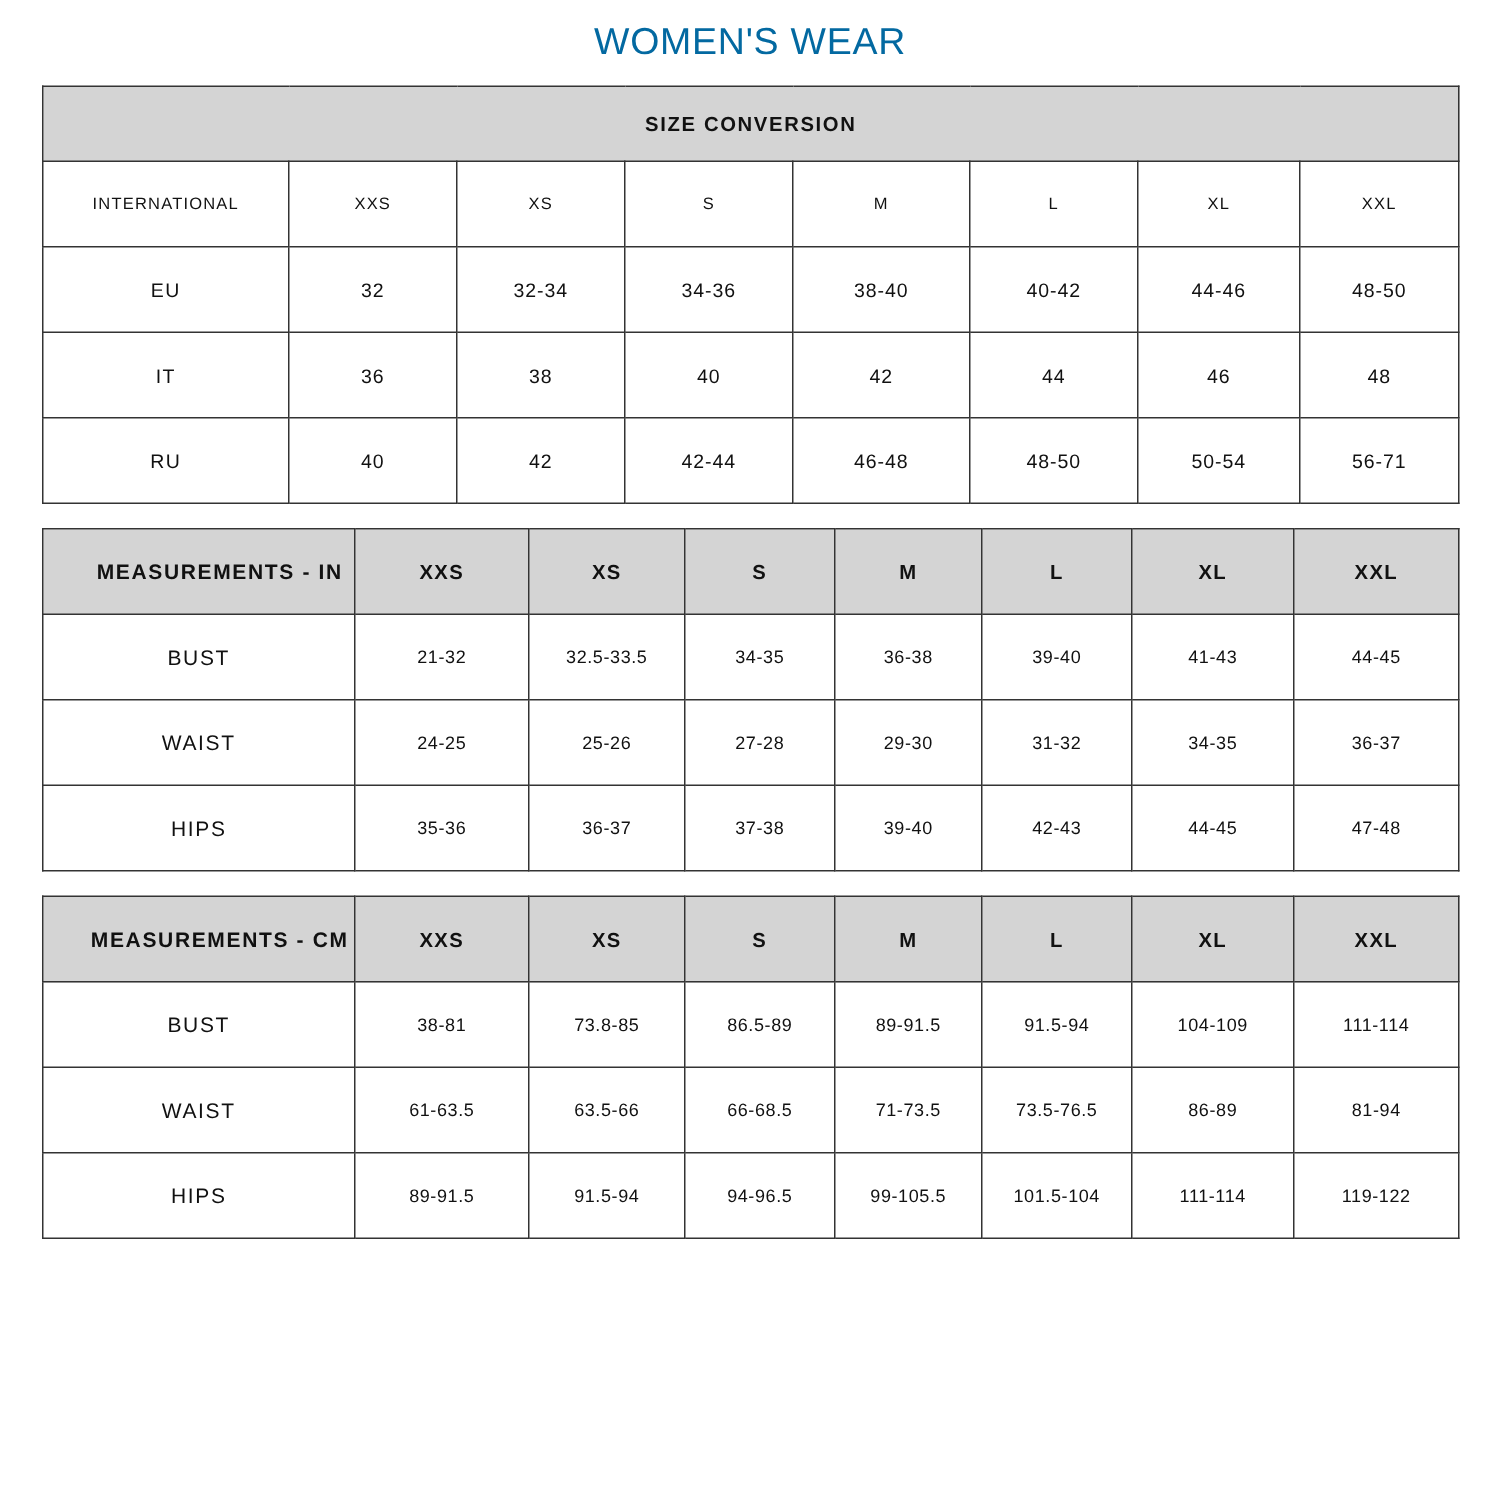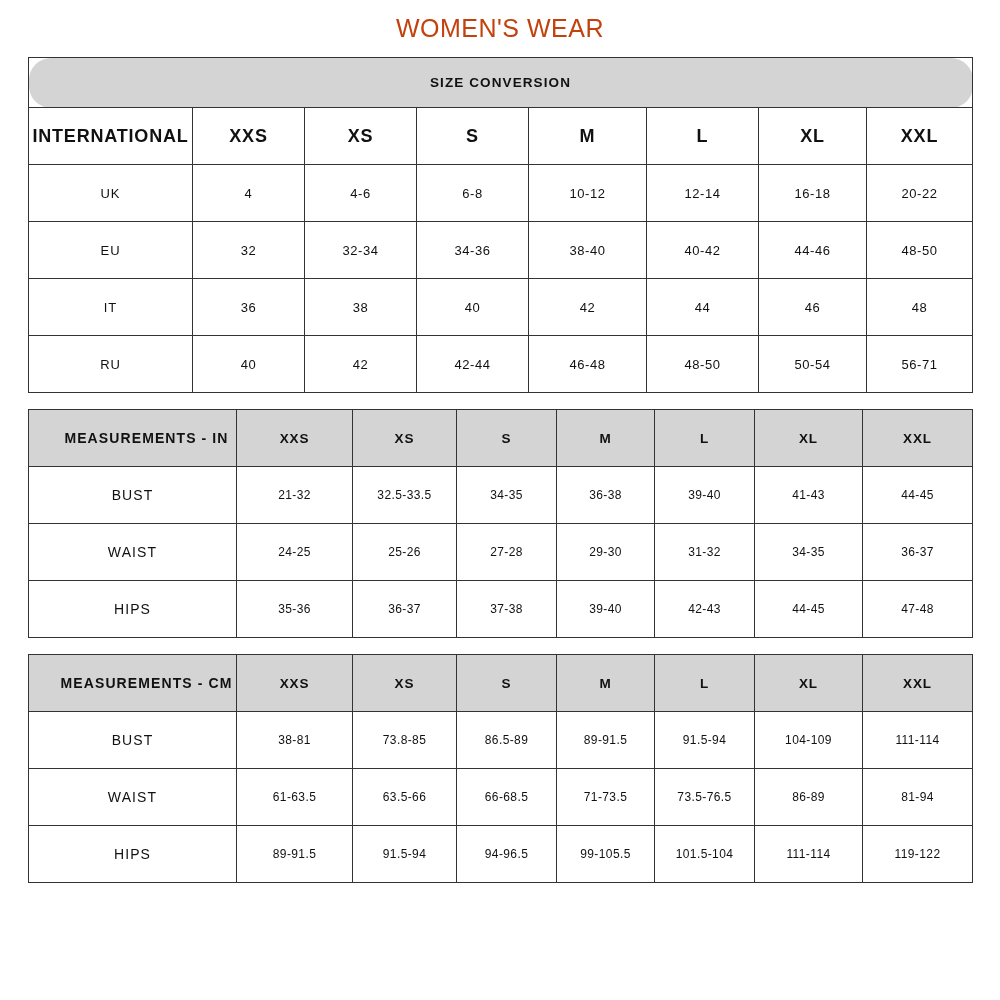--- a/index.html
+++ b/index.html
@@ -21,21 +21,21 @@
     padding: 0 28px;
     position: relative;
   }
   .title {
     text-align: center;
     font-size: 25px;
     letter-spacing: 0.5px;
     font-weight: 400;
     padding-top: 14px;
     padding-bottom: 14px;
-    color: #c2410c;
+    color: #0369a1;
   }
   table {
     border-collapse: collapse;
     width: 944px;
     table-layout: fixed;
   }
   table td, table th {
     border: 1px solid #333;
     text-align: center;
     vertical-align: middle;
@@ -47,28 +47,26 @@
   
   .t-conv .banner {
     background: #d4d4d4;
     font-weight: bold;
     font-size: 13.5px;
     letter-spacing: 1.1px;
     height: 49px;
   }
   .t-conv .hdr td {
     height: 56px;
-    font-size: 18px;
+    font-size: 11px;
     letter-spacing: 0.8px;
-    font-weight: bold;
   }
   .t-conv td {
     height: 56px;
     letter-spacing: 0.6px;
-    border-radius: 22px;
   }
   .t-conv .rowlabel {
     letter-spacing: 0.9px;
   }
   
   .t-meas {
     margin-top: 16px;
   }
   .t-meas .hdr td {
     background: #d4d4d4;
@@ -117,30 +115,20 @@
         <td class="rowlabel">INTERNATIONAL</td>
         <td>XXS</td>
         <td>XS</td>
         <td>S</td>
         <td>M</td>
         <td>L</td>
         <td>XL</td>
         <td>XXL</td>
       </tr>
 
-      <tr>
-        <td class="rowlabel">UK</td>
-        <td>4</td>
-        <td>4-6</td>
-        <td>6-8</td>
-        <td>10-12</td>
-        <td>12-14</td>
-        <td>16-18</td>
-        <td>20-22</td>
-      </tr>
       <tr>
         <td class="rowlabel">EU</td>
         <td>32</td>
         <td>32-34</td>
         <td>34-36</td>
         <td>38-40</td>
         <td>40-42</td>
         <td>44-46</td>
         <td>48-50</td>
       </tr>

